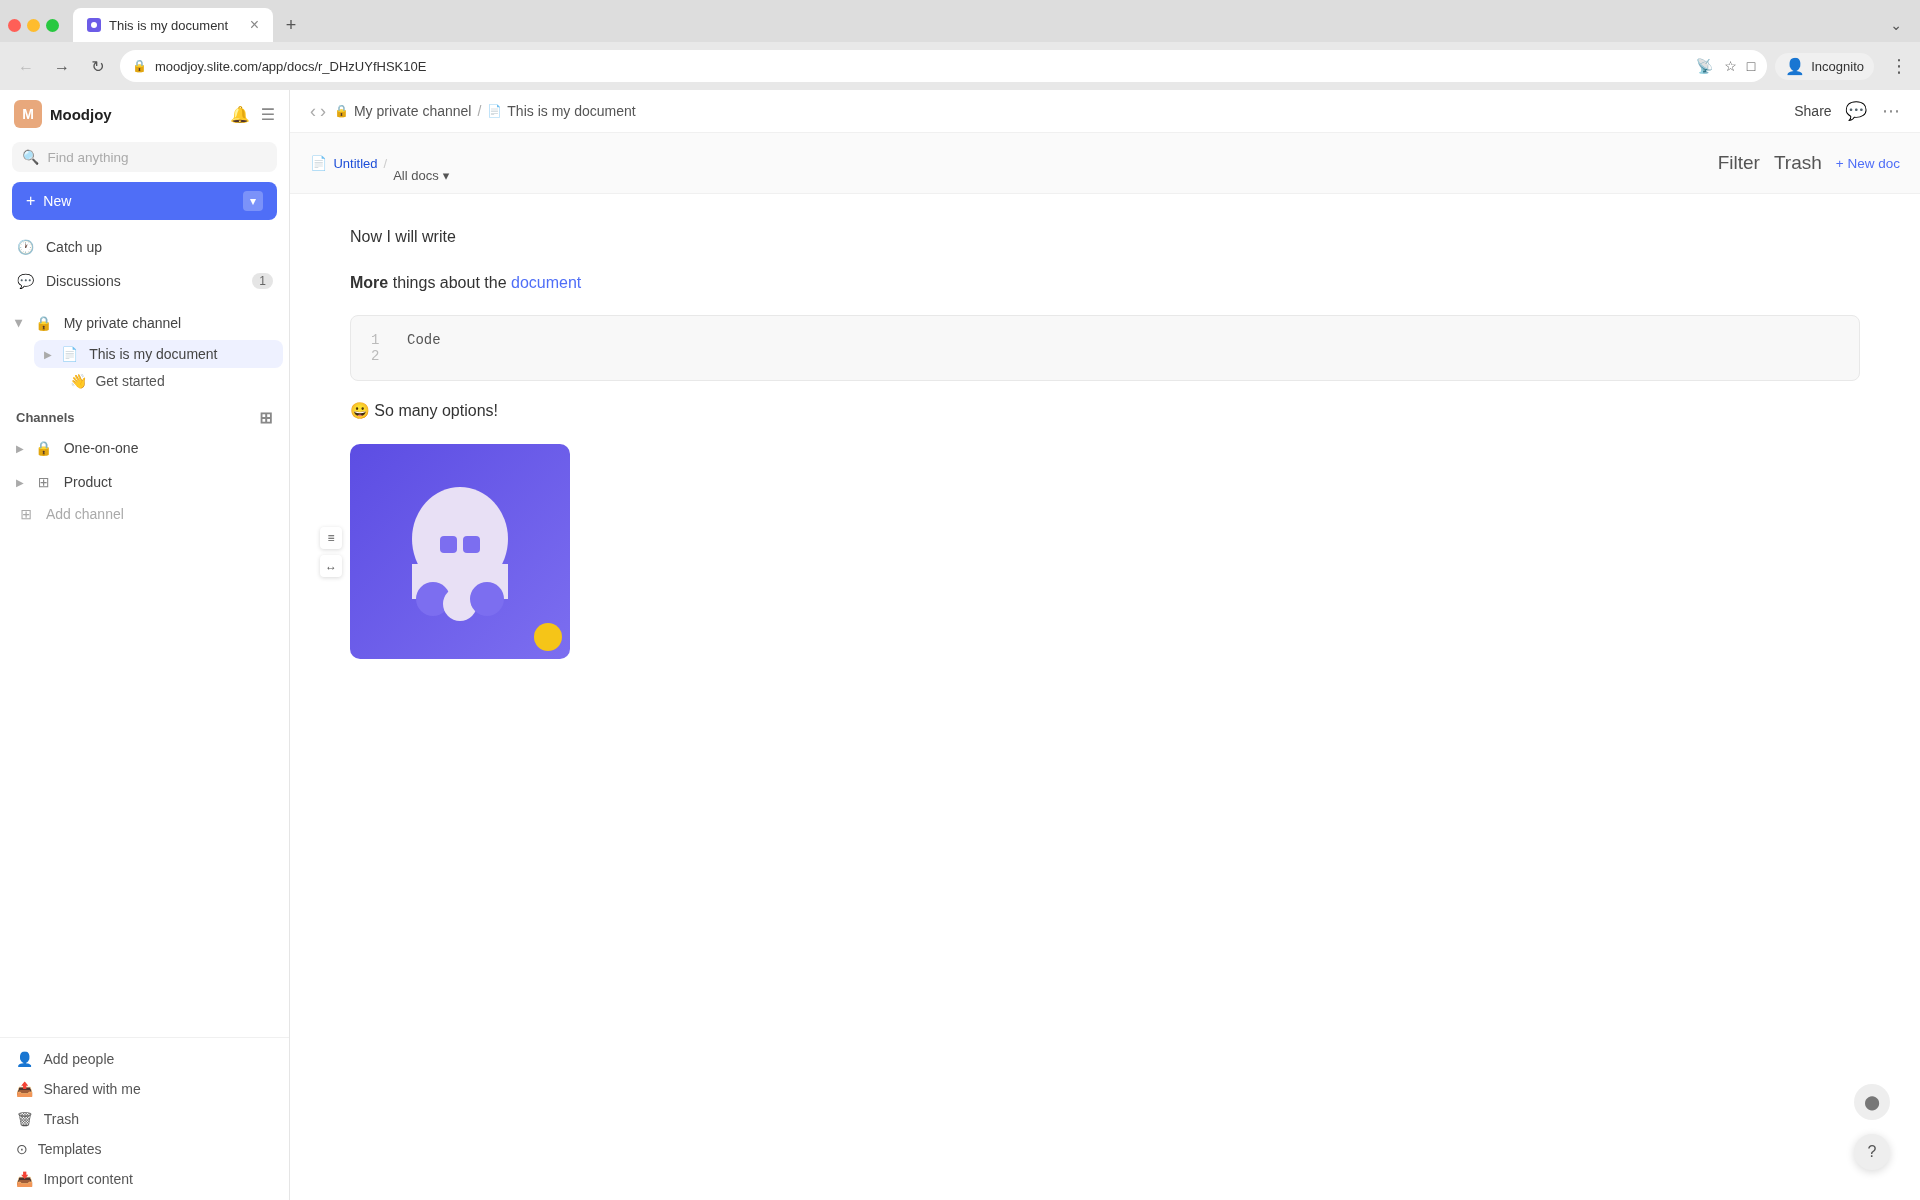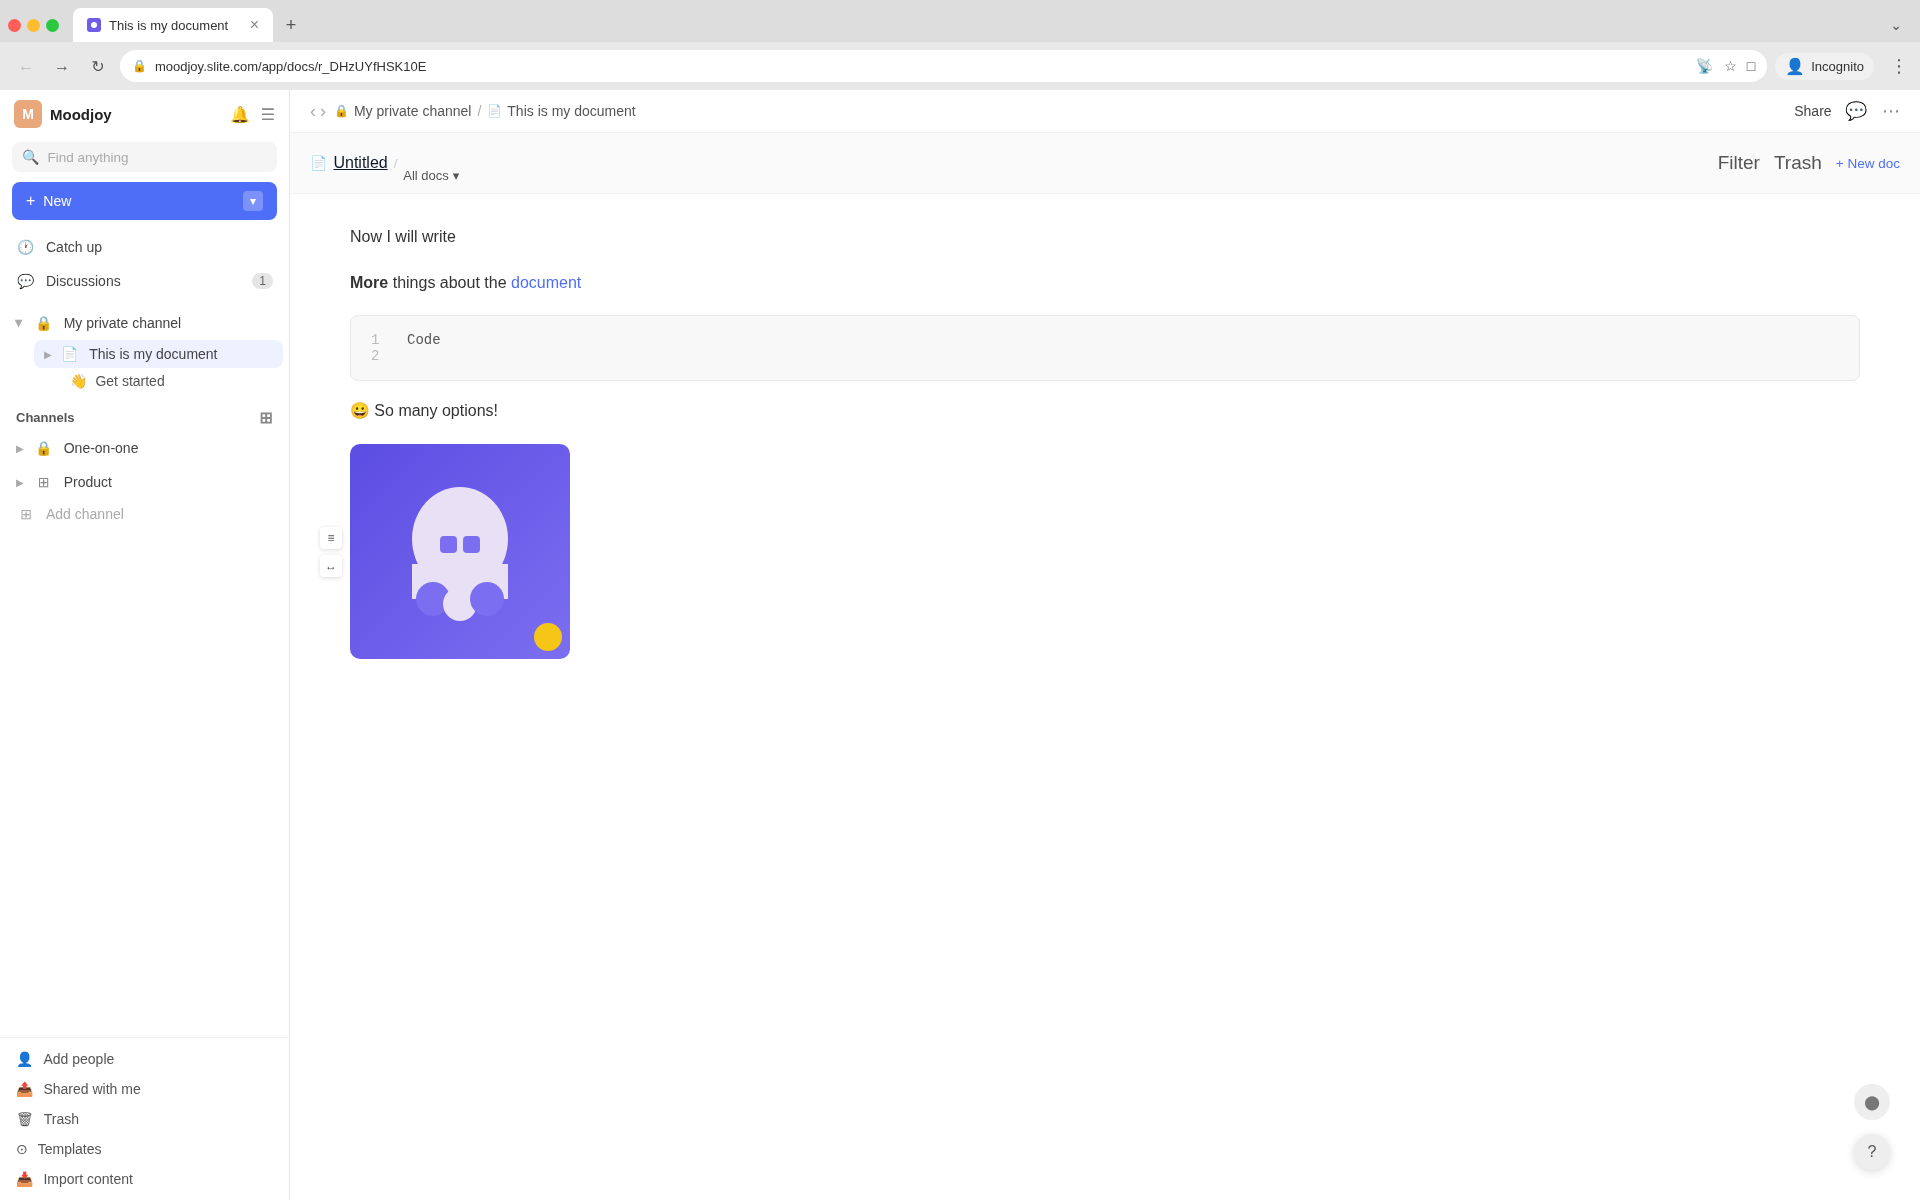--- a/index.html
+++ b/index.html
@@ -81,21 +81,21 @@
     .bc-doc-icon { font-size: 12px; color: #888; }
     .topbar-right { margin-left: auto; display: flex; align-items: center; gap: 14px; }
     .share-btn { font-size: 14px; color: #444; cursor: pointer; font-weight: 500; }
     .topbar-icon-btn { color: #888; font-size: 18px; cursor: pointer; }
 
     
     .doc-toolbar { display: flex; align-items: center; padding: 10px 20px; background: #fafafa; border-bottom: 1px solid #f0f0f0; gap: 10px; }
     .doc-toolbar-left { display: flex; align-items: center; gap: 6px; font-size: 13px; color: #555; }
     .doc-icon-small { font-size: 14px; color: #888; }
     .doc-toolbar-sep { color: #ccc; }
-    .doc-title-crumb { font-size: 16px; color: #0f172a; cursor: pointer; text-decoration: underline; }
+    .doc-title-crumb { font-size: 13px; color: #1d4ed8; cursor: pointer; }
     .docs-filter { display: flex; align-items: center; gap: 4px; font-size: 13px; color: #555; cursor: pointer; margin-top: 25px; }
     .doc-toolbar-right { margin-left: auto; display: flex; align-items: center; gap: 14px; }
     .toolbar-action { font-size: 19px; color: #555; cursor: pointer; }
     .new-doc-btn { display: flex; align-items: center; gap: 5px; font-size: 13.5px; color: #4f6ef7; cursor: pointer; font-weight: 500; }
 
     .doc-content { flex: 1; overflow-y: auto; padding: 30px 60px; }
     .doc-text { font-size: 16px; color: #333; line-height: 1.6; margin-bottom: 20px; }
     .doc-text-bold { font-weight: 600; }
     .doc-link { color: #4f6ef7; text-decoration: none; }
 

